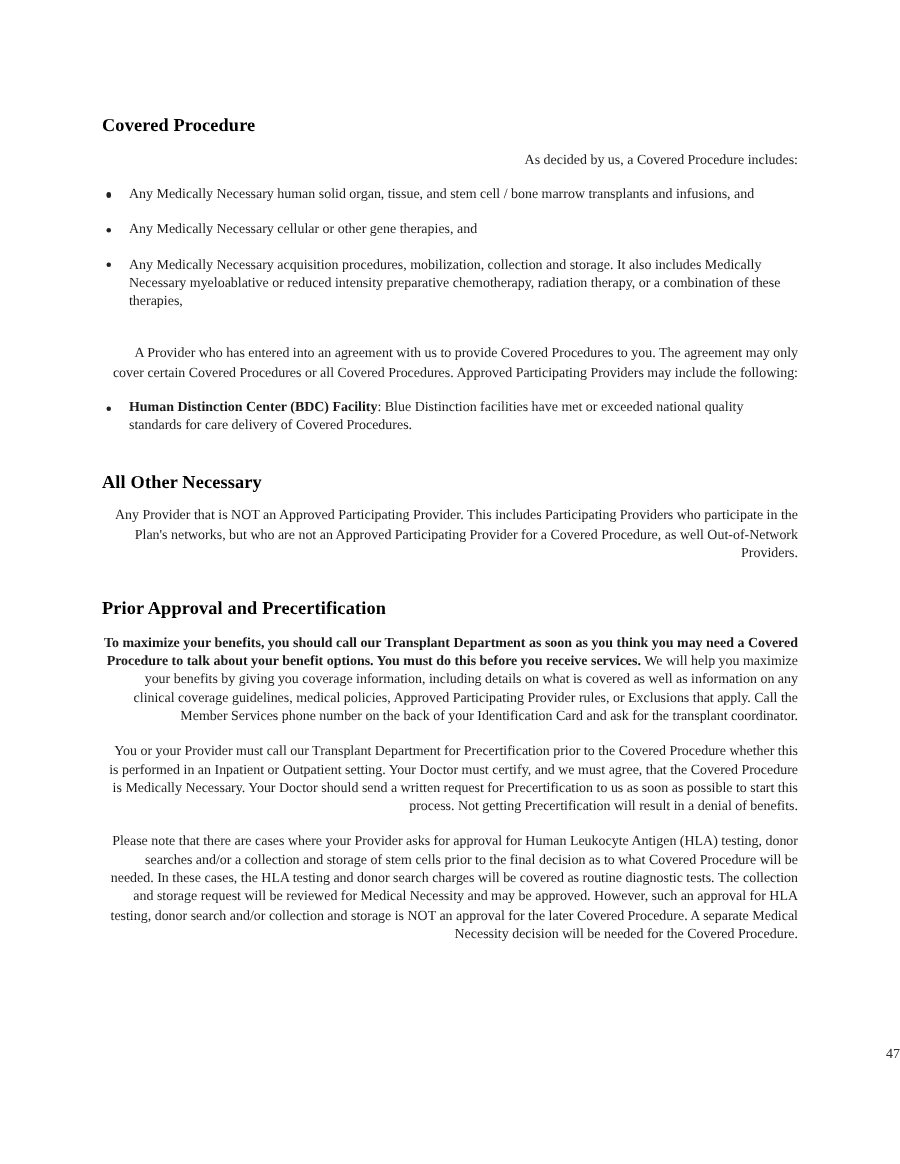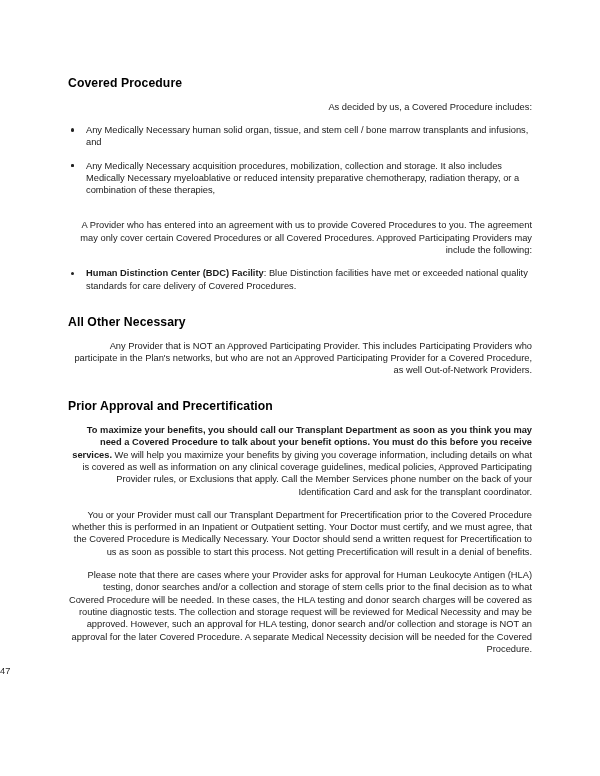--- a/index.html
+++ b/index.html
@@ -16,20 +16,21 @@
     color: #111111;
     overflow: hidden;
   }
 
   .page {
     position: absolute;
     top: 0; left: 0;
     width: 600px;
     height: 776px;
     background: #ffffff;
+    font-family: Liberation Serif, serif;
   }
 
   .content {
     position: absolute;
     left: 68px;
     top: 76px;
     width: 464px;
   }
 
   h2.section-heading {
@@ -78,23 +79,23 @@
     background: #222222;
     border-radius: 50%;
     display: block;
   }
 
   .b { font-weight: bold; }
 
   .page-number {
     position: absolute;
     left: 0;
-    top: 666px;
+    top: 698px;
     width: 600px;
-    text-align: left;
+    text-align: right;
     font-size: 9.3px;
     color: #2b2b2b;
   }
 
   .lead-bold { font-weight: bold; }
 </style>
 </head>
 <body>
 
 <div class="page">
@@ -102,20 +103,21 @@
 
     <h2 class="section-heading">Covered Procedure</h2>
     <p class="body-par">As decided by us, a Covered Procedure includes:</p>
     <ul class="bullets">
       <li>
         <span class="bullet-dot"></span>
         <span>Any Medically Necessary human solid organ, tissue, and stem cell / bone marrow transplants and infusions, and</span>
       </li>
       <li>
         <span class="bullet-dot"></span>
+        <span>Any Medically Necessary cellular or other gene therapies, and</span>
       </li>
       <li>
         <span class="bullet-dot"></span>
         <span>Any Medically Necessary acquisition procedures, mobilization, collection and storage.  It also includes Medically Necessary myeloablative or reduced intensity preparative chemotherapy, radiation therapy, or a combination of these therapies,</span>
       </li>
     </ul>
 
     <div class="spacer-before-heading"></div>
     <p class="body-par">A Provider who has entered into an agreement with us to provide Covered Procedures to you.  The agreement may only cover certain Covered Procedures or all Covered Procedures.  Approved Participating Providers may include the following:</p>
     <ul class="bullets">

